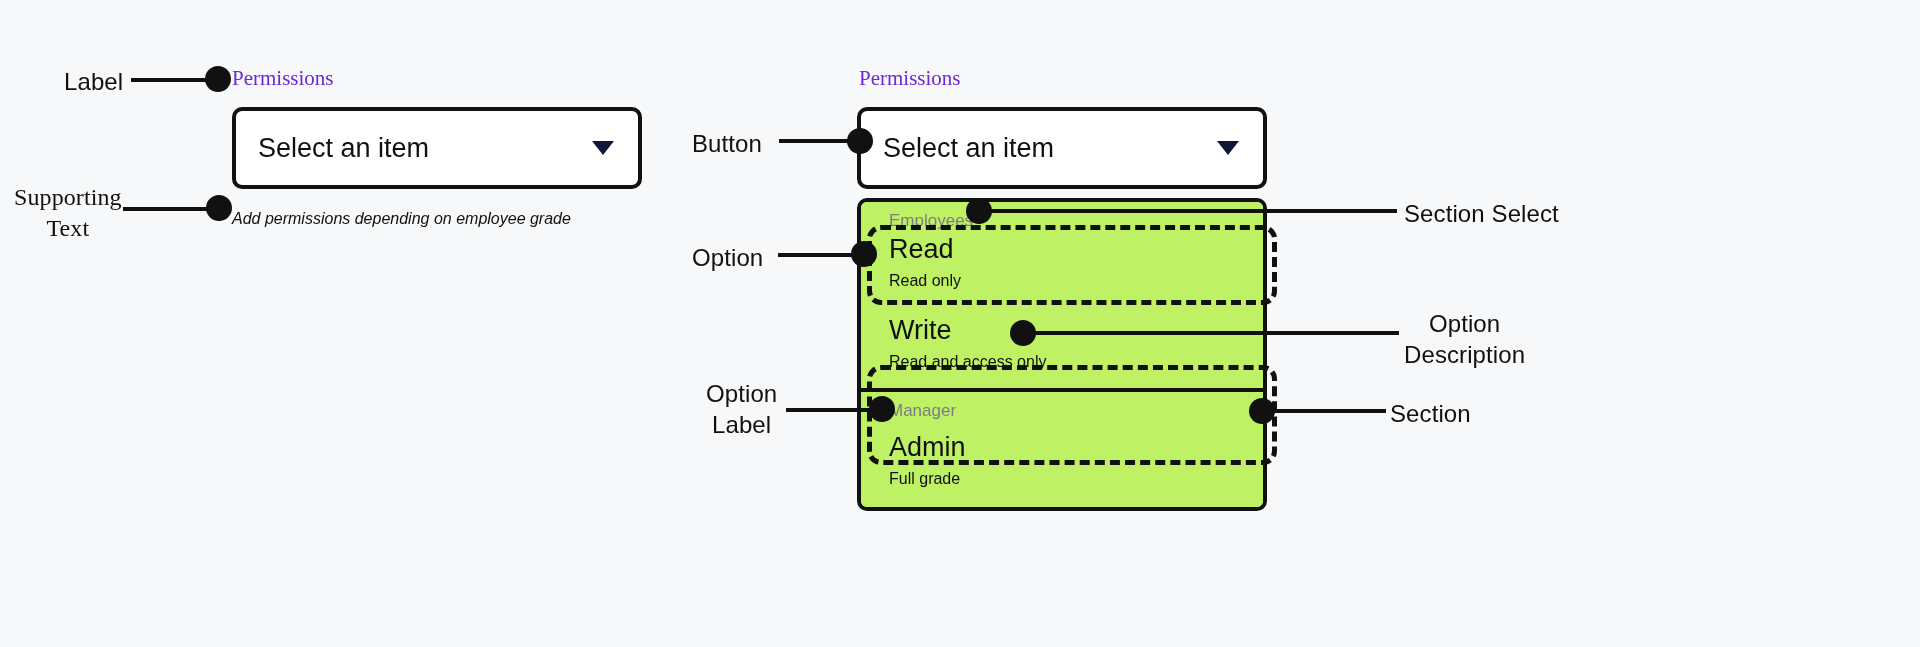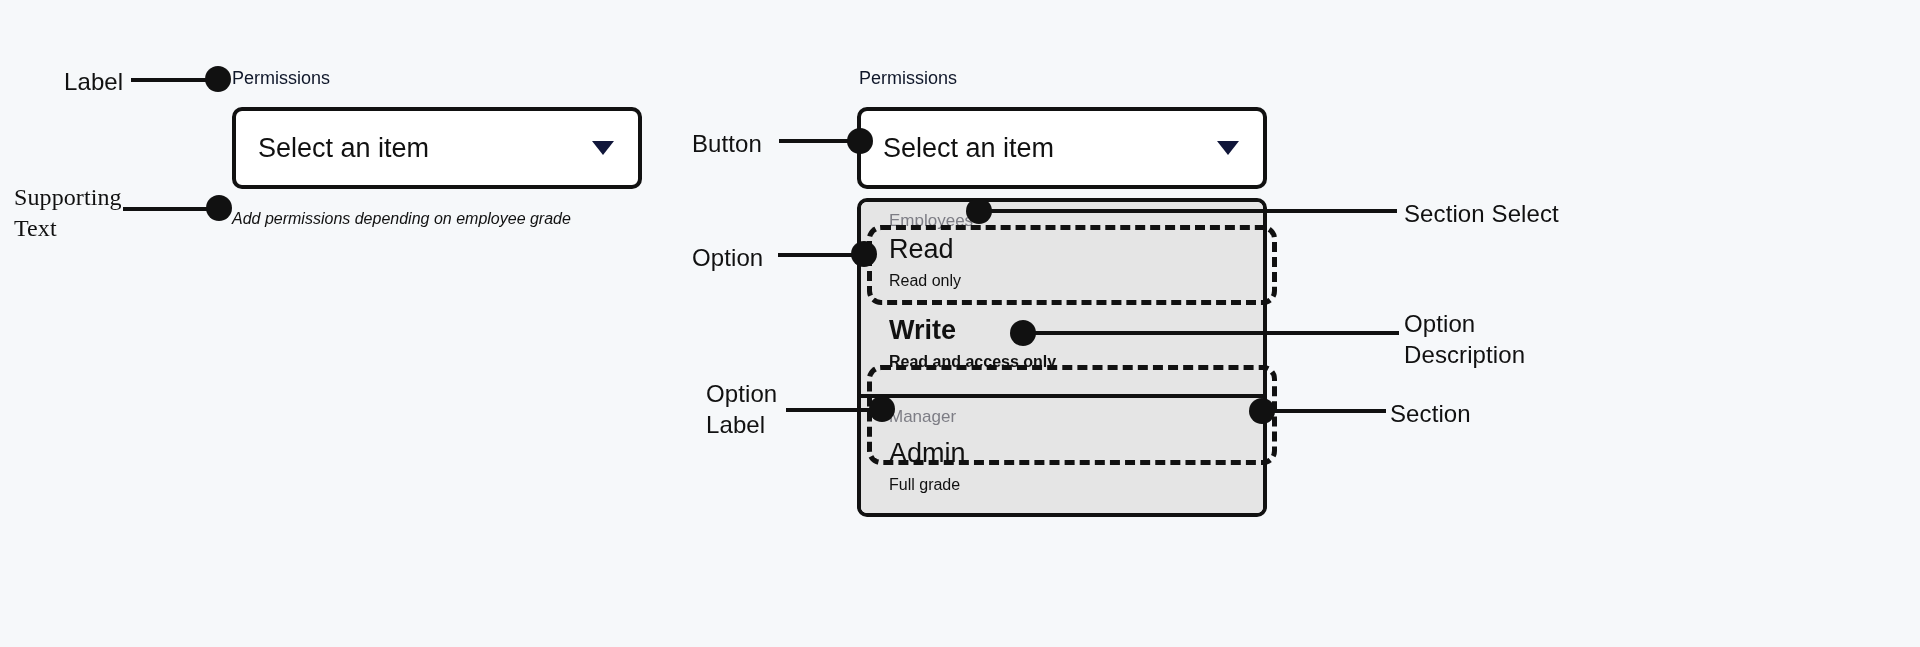--- a/index.html
+++ b/index.html
@@ -17,20 +17,21 @@
   }
 
   
   .anno-text {
     position: absolute;
     font-size: 24px;
     line-height: 31px;
     color: #111111;
     white-space: pre-line;
     letter-spacing: .1px;
+    text-align: center;
   }
   .anno-line {
     position: absolute;
     height: 4px;
     background: #111111;
   }
   .anno-dot {
     position: absolute;
     width: 26px;
     height: 26px;
@@ -39,23 +40,24 @@
   }
 
   
   .spec-left {
     position: absolute;
     left: 232px;
     top: 60px;
     width: 410px;
   }
   .field-label {
-    font-size: 18px;
+    font-size: 21px;
     line-height: 36px;
-    color: #0f172a;
+    color: #6d28d9;
+    font-family: Liberation Serif, serif;
   }
   .select-btn {
     box-sizing: border-box;
     border: 4px solid #111111;
     border-radius: 10px;
     background: #ffffff;
     height: 82px;
     display: flex;
     align-items: center;
     justify-content: space-between;
@@ -98,21 +100,21 @@
   .listbox {
     box-sizing: border-box;
     margin-top: 9px;
     border: 4px solid #111111;
     border-radius: 10px;
     background: #ffffff;
     overflow: hidden;
   }
   .section {
     position: relative;
-    background: #e5e5e5;
+    background: #bef264;
   }
   .section + .section {
     border-top: 4px solid #111111;
   }
   .section-header {
     font-size: 17px;
     line-height: 22px;
     color: #7d7d85;
     padding: 8px 0 0 28px;
   }
@@ -125,21 +127,21 @@
     line-height: 34px;
     color: #111111;
   }
   .option .opt-desc {
     font-size: 16px;
     line-height: 21px;
     color: #111111;
     padding-top: 4px;
   }
   .sec-employees .option:first-of-type { margin-top: -4px; }
-  .sec-employees .opt-write { padding-top: 12px; padding-bottom: 22px; font-weight: bold; }
+  .sec-employees .opt-write { padding-top: 12px; padding-bottom: 16px; }
   .sec-manager .option { padding-top: 8px; padding-bottom: 18px; }
 
   
   .dash-ring {
     position: absolute;
     border: 5px dashed #111111;
     border-radius: 14px;
     pointer-events: none;
   }
 

